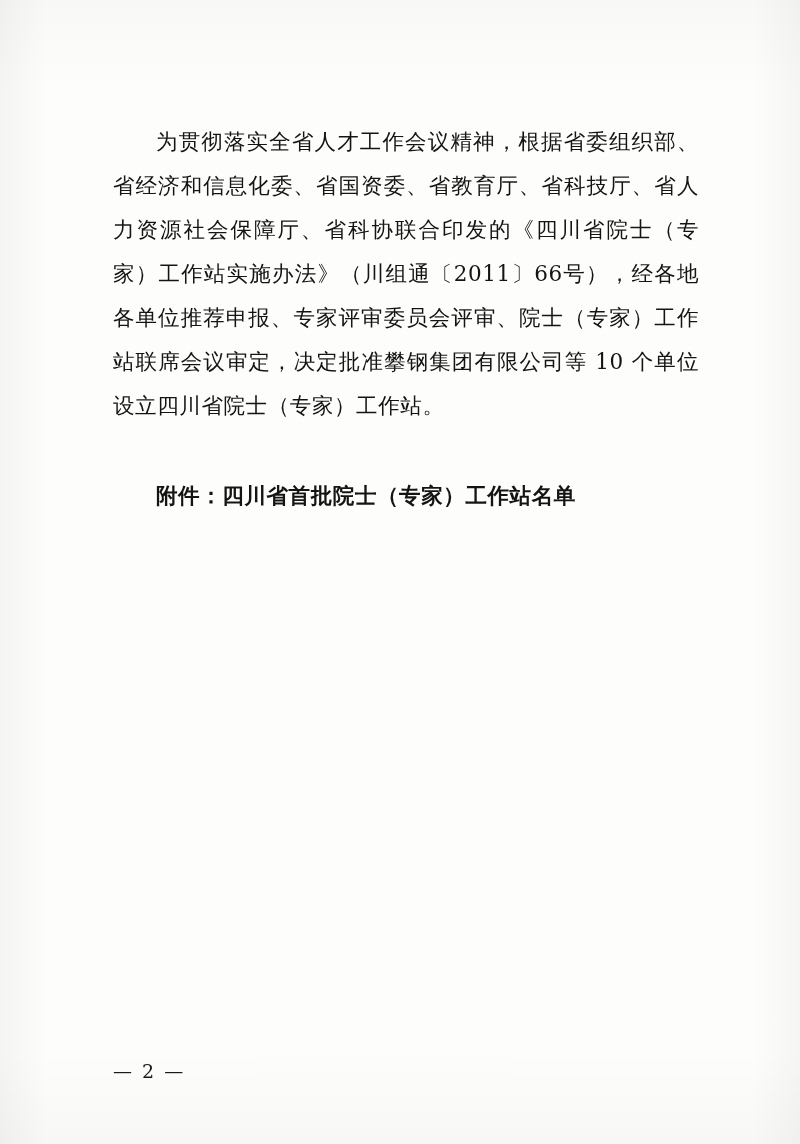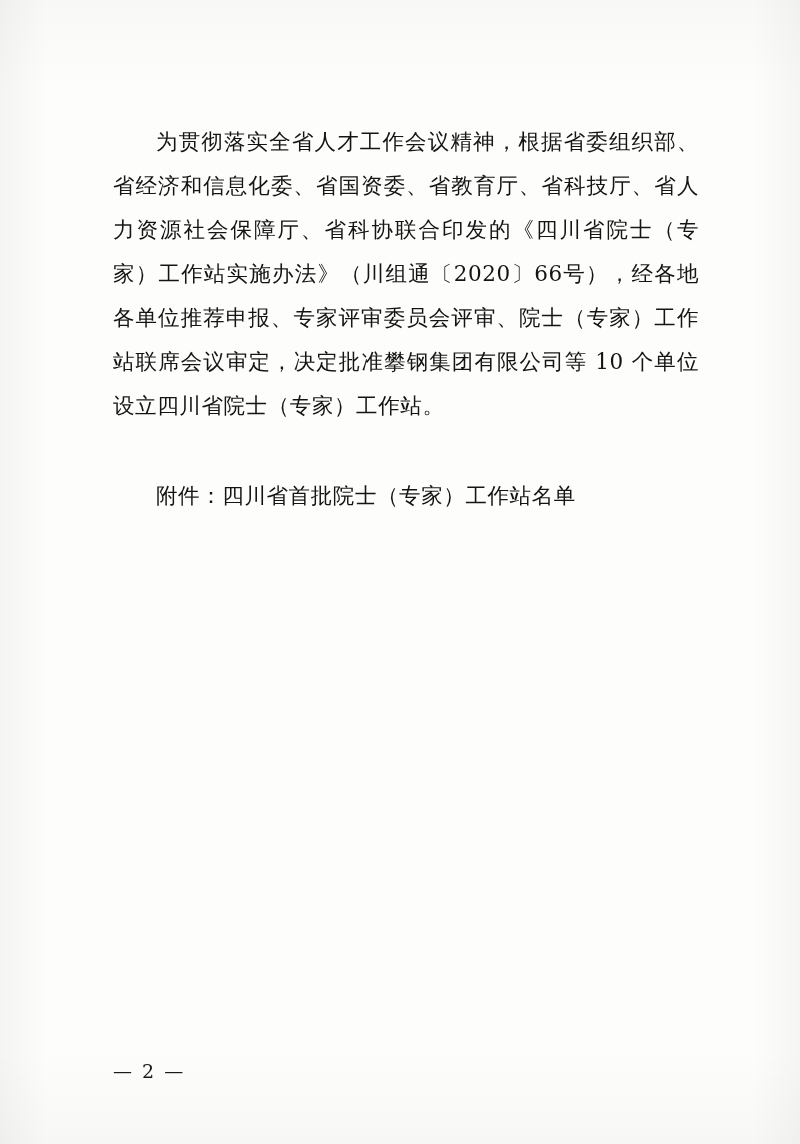--- a/index.html
+++ b/index.html
@@ -52,40 +52,40 @@
   .para + .para {
     margin-top: 0px;
   }
   .attachment {
     font-size: 21.5px;
     line-height: 44px;
     letter-spacing: 0.6px;
     text-indent: 2em;
     margin: 46px 0 0 0;
     color: #141414;
-    font-weight: 400;
+    font-weight: 700;
   }
   .page-number {
     position: absolute;
     left: 113px;
     bottom: 62px;
     font-size: 19px;
     letter-spacing: 2px;
     color: #1a1a1a;
     font-family: "DejaVu Serif", serif;
   }
 </style>
 </head>
 <body>
 
 <div class="page">
 
   <div class="body-area">
 
-    <p class="para">为贯彻落实全省人才工作会议精神，根据省委组织部、省经济和信息化委、省国资委、省教育厅、省科技厅、省人力资源社会保障厅、省科协联合印发的《四川省院士（专家）工作站实施办法》（川组通〔2020〕66号），经各地各单位推荐申报、专家评审委员会评审、院士（专家）工作站联席会议审定，决定批准攀钢集团有限公司等 10 个单位设立四川省院士（专家）工作站。</p>
+    <p class="para">为贯彻落实全省人才工作会议精神，根据省委组织部、省经济和信息化委、省国资委、省教育厅、省科技厅、省人力资源社会保障厅、省科协联合印发的《四川省院士（专家）工作站实施办法》（川组通〔2011〕66号），经各地各单位推荐申报、专家评审委员会评审、院士（专家）工作站联席会议审定，决定批准攀钢集团有限公司等 10 个单位设立四川省院士（专家）工作站。</p>
 
 
     <p class="attachment">附件：四川省首批院士（专家）工作站名单</p>
 
   </div>
 
   <div class="page-number">— 2 —</div>
 
 </div>
 

